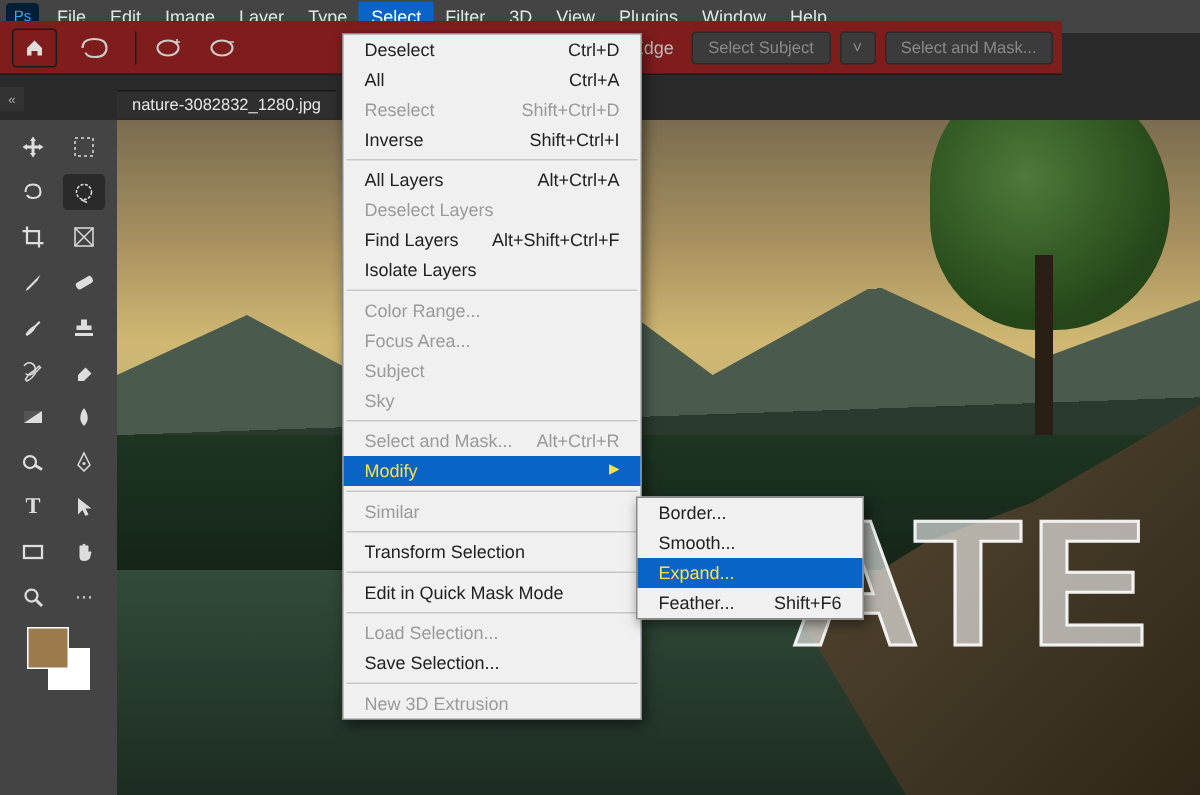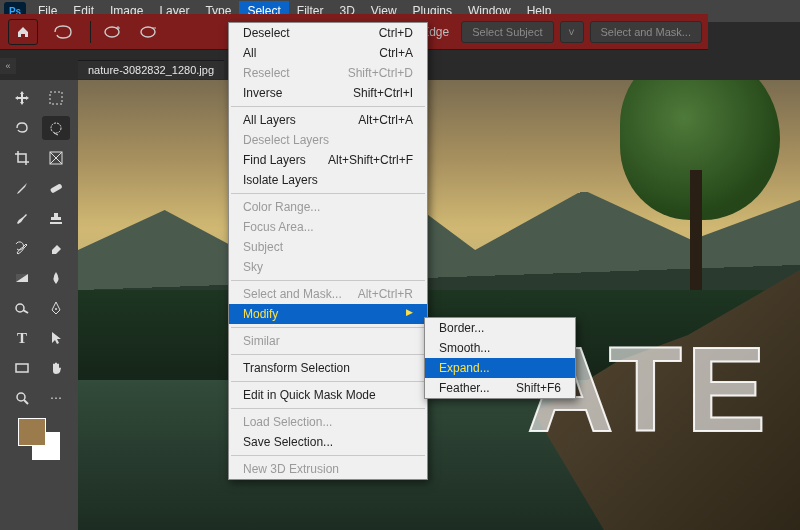--- a/index.html
+++ b/index.html
@@ -1,17 +1,17 @@
 <!DOCTYPE html>
 <html><head>
 <meta charset="utf-8">
 <style>
   html,body{margin:0;padding:0;width:800px;height:530px;background:#2a2a2a;font-family:"Segoe UI",Tahoma,sans-serif;font-size:12px;color:#d8d8d8;overflow:hidden;}
   .menubar{position:absolute;left:0;top:0;width:800px;height:22px;background:#444444;display:flex;align-items:center;}
-  .ps-icon{width:22px;height:18px;margin:0 4px;background:#001e36;color:#31a8ff;font-weight:bold;font-size:10px;display:flex;align-items:center;justify-content:center;border-radius:3px;}
+  .ps-icon{width:22px;height:18px;margin:0 4px;background:#001e36;color:#31a8ff;font-weight:normal;font-size:10px;display:flex;align-items:center;justify-content:center;border-radius:3px;}
   .menu-item{padding:3px 8px;color:#e4e4e4;}
   .menu-item.open{background:#0a64c8;color:#fff;}
   .optbar{position:absolute;left:0;top:14px;width:708px;height:36px;background:#7f1d1d;border-bottom:1px solid #1c1c1c;display:flex;align-items:center;padding-left:8px;box-sizing:border-box;}
   .home-btn{width:28px;height:24px;display:flex;align-items:center;justify-content:center;border:1px solid #1a1a1a;border-radius:3px;margin-right:10px;}
   .opt-slot{width:30px;height:24px;margin-right:6px;display:flex;align-items:center;justify-content:center;}
   .divider{width:1px;height:22px;background:#1a1a1a;margin:0 6px;}
   .tiny-collapse{position:absolute;left:0;top:58px;width:16px;height:16px;background:#323232;color:#aaa;font-size:9px;display:flex;align-items:center;justify-content:center;}
   .tab-bar{position:absolute;left:78px;top:58px;height:22px;display:flex;align-items:center;}
   .tab{background:#2f2f2f;color:#e6e6e6;padding:3px 10px;font-size:11px;border-top:1px solid #1a1a1a;}
   .toolbar{position:absolute;left:0;top:80px;width:78px;height:450px;background:#444444;padding-top:6px;box-sizing:border-box;}
@@ -31,21 +31,21 @@
   .tree{position:absolute;right:20px;top:-30px;width:160px;height:240px;}
   .tree .trunk{position:absolute;left:70px;top:120px;width:12px;height:120px;background:#2a1f14;}
   .tree .crown{position:absolute;left:0;top:0;width:160px;height:170px;border-radius:50% 60% 55% 50%;background:radial-gradient(circle at 40% 40%,#4e7a3a,#244618 70%);}
   .seltext{position:absolute;top:240px;right:30px;font-size:120px;font-weight:800;letter-spacing:4px;color:transparent;-webkit-text-stroke:2px rgba(255,255,255,.9);text-shadow:0 0 1px rgba(255,255,255,.6);font-family:Arial,sans-serif;}
   .dropdown{position:absolute;left:228px;top:22px;width:198px;background:#f0f0f0;border:1px solid #8a8a8a;box-shadow:2px 3px 8px rgba(0,0,0,.5);z-index:50;}
   .dd-row{display:flex;justify-content:space-between;padding:3px 14px;color:#222;font-size:12px;}
   .dd-row.dis{color:#9a9a9a;}
   .dd-row.hl{background:#0a64c8;color:#fde047;}
   .dd-row .arrow{font-size:9px;padding-left:6px;}
   .dd-sep{height:1px;background:#c8c8c8;margin:3px 2px;}
-  .submenu{position:absolute;left:424px;top:317px;width:150px;background:#f0f0f0;border:1px solid #8a8a8a;box-shadow:2px 3px 8px rgba(0,0,0,.5);z-index:60;}
+  .submenu{position:absolute;left:424px;top:331px;width:150px;background:#f0f0f0;border:1px solid #8a8a8a;box-shadow:2px 3px 8px rgba(0,0,0,.5);z-index:60;}
   
   .opt-ck{display:flex;align-items:center;gap:6px;color:#bdbdbd;margin-left:auto;margin-right:12px;}
   .opt-btn{background:#3b3b3b;border:1px solid #2a2a2a;color:#8a8a8a;padding:4px 10px;border-radius:3px;margin-right:6px;font-size:11px;}
   .chev{width:22px;padding:4px 0;text-align:center;}
 </style>
 </head>
 <body>
 
 <div class="menubar">
   <div class="ps-icon">Ps</div>

